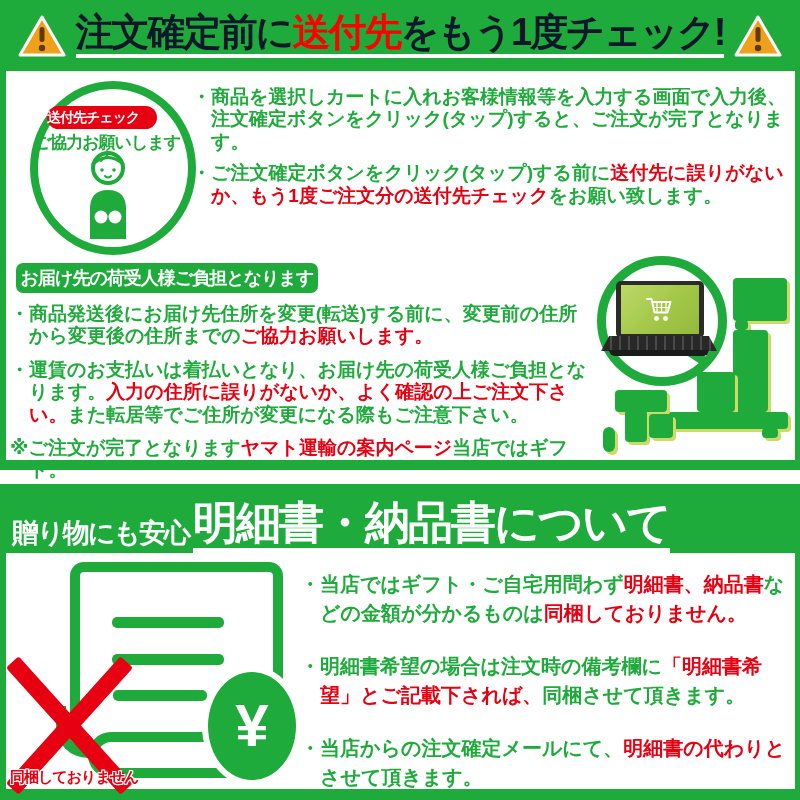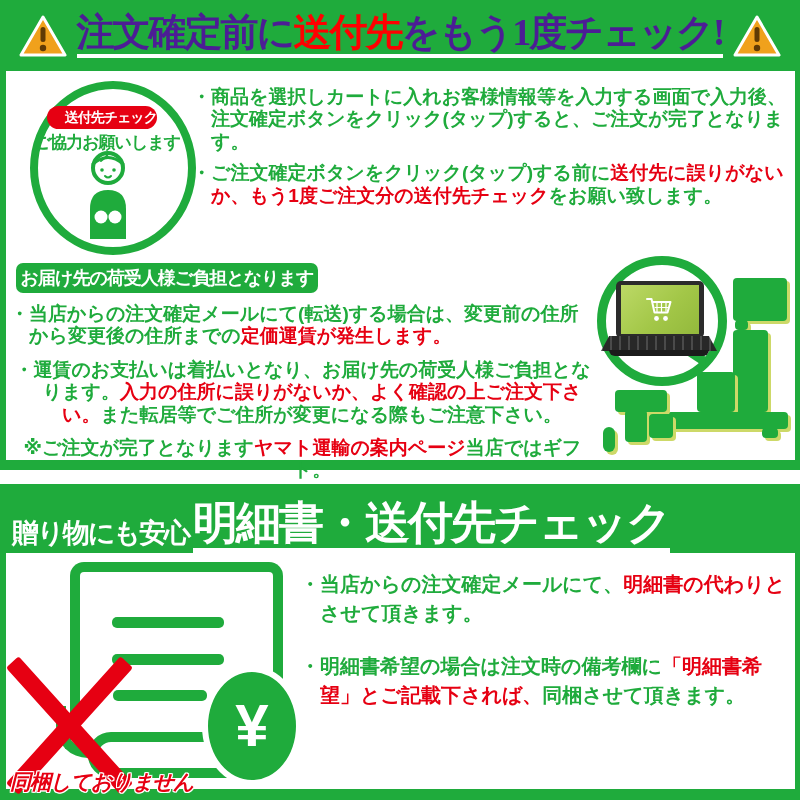--- a/index.html
+++ b/index.html
@@ -4,49 +4,49 @@
 <style>
   html,body{margin:0;padding:0;background:#fff;}
   .page{
     position:relative;width:800px;height:800px;overflow:hidden;background:#fff;
     font-family:"Liberation Sans","DejaVu Sans",sans-serif;font-weight:bold;
   }
   .abs{position:absolute;}
   
   .c-green{color:var(--green);}
   .c-red{color:var(--red);margin-top:16px;}
-  .c-white{color:#4c1d95;font-family:Liberation Serif, serif;}
+  .c-white{color:#0f172a;}
   .c-titlered{color:var(--titlered);}
 
   
   .sec1-header{left:0;top:0;width:800px;height:71px;background:var(--green);
     display:flex;align-items:center;justify-content:center;gap:10px;}
   .main-title{font-size:38px;letter-spacing:-2px;white-space:nowrap;
     border-bottom:4px solid #fff;padding-bottom:3px;line-height:1;}
 
   
   .strip{background:var(--green);}
 
   
   .badge-circle{left:30px;top:81px;width:150px;height:158px;border:8px solid var(--green);
     border-radius:50%;background:#fff;}
   .badge-pill{left:47px;top:106px;width:110px;height:23px;background:var(--red);
-    border-radius:13px;color:#fff;font-size:14px;text-align:right;line-height:23px;letter-spacing:-1px;}
+    border-radius:13px;color:#fff;font-size:14px;text-align:left;line-height:23px;letter-spacing:-1px;}
   .badge-msg{left:28px;top:131px;width:158px;text-align:center;color:var(--green);
     font-size:17px;letter-spacing:-1px;}
 
   
   .bullets{line-height:1.18;word-break:break-all;}
   .bullets p{margin:0;padding-left:19px;text-indent:-19px;}
   .b1{left:192px;top:86px;width:600px;font-size:19px;}
   .b1 p+p{margin-top:9px;}
   .sub-header{left:16px;top:263px;width:302px;height:30px;background:var(--green);
     border-radius:7px;color:#fff;font-size:18px;text-align:center;line-height:30px;letter-spacing:-1px;}
   .b2{left:10px;top:303px;width:585px;font-size:19px;}
-  .b2 p+p{margin-top:11px;text-align:center;}
+  .b2 p+p{margin-top:11px;}
 
   
   .map-wrap{left:595px;top:250px;width:200px;height:225px;}
   .mblock{position:absolute;background:var(--green);border-radius:4px;
     box-shadow:3px 3px 0 var(--shadow);}
   .bubble-ring{position:absolute;left:2px;top:6px;width:112px;height:112px;
     border:9px solid var(--green);border-radius:50%;background:#fff;}
   .bubble-tail{position:absolute;left:88px;top:98px;width:24px;height:22px;background:var(--green);
     clip-path:polygon(0 0,100% 0,85% 100%);transform:rotate(-14deg);}
   .laptop-screen{position:absolute;left:21px;top:31px;width:88px;height:57px;background:var(--dark);
@@ -78,22 +78,22 @@
   .doc-curl-left{left:56px;top:706px;width:38px;height:42px;
     border-left:10px solid var(--green);border-bottom:10px solid var(--green);
     border-radius:0 0 0 32px;}
   .doc-roll{left:88px;top:732px;width:182px;height:46px;border:10px solid var(--green);
     border-radius:28px;background:#fff;box-sizing:border-box;}
   .yen-circle{left:202px;top:666px;width:88px;height:108px;background:var(--green);
     border:6px solid #fff;border-radius:50%;display:flex;align-items:center;justify-content:center;
     color:#fff;font-size:60px;line-height:1;}
   .cross-wrap{left:12px;top:662px;width:115px;height:128px;}
   .cross-bar{position:absolute;left:-28px;top:55px;width:171px;height:17px;background:var(--red);border-radius:3px;}
-  .not-included{left:10px;top:768px;font-size:21px;color:var(--red);letter-spacing:-1px;white-space:nowrap;
-    text-shadow:1px 0 0 #fff,-1px 0 0 #fff,0 1px 0 #fff,0 -1px 0 #fff,1px 1px 0 #fff,-1px -1px 0 #fff,1px -1px 0 #fff,-1px 1px 0 #fff;font-style:italic;}
+  .not-included{left:10px;top:768px;font-size:15px;color:var(--red);letter-spacing:-1px;white-space:nowrap;
+    text-shadow:1px 0 0 #fff,-1px 0 0 #fff,0 1px 0 #fff,0 -1px 0 #fff,1px 1px 0 #fff,-1px -1px 0 #fff,1px -1px 0 #fff,-1px 1px 0 #fff;}
 </style>
 </head>
 <body>
 
 <div class="page">
 
   <div class="abs sec1-header">
     <svg width="48" height="42" viewBox="0 0 48 42">
       <path d="M24 2 L46 40 H2 Z" fill="#f0a11c" stroke="#ffffff" stroke-width="3" stroke-linejoin="round"></path>
       <rect x="21.5" y="12" width="5" height="15" rx="2.5" fill="#5f3a05"></rect>
@@ -127,21 +127,21 @@
   </svg>
 
   <div class="abs bullets b1">
     <p><span class="c-green">・商品を選択しカートに入れお客様情報等を入力する画面で入力後、注文確定ボタンをクリック(タップ)すると、ご注文が完了となります。</span></p>
     <p><span class="c-green">・ご注文確定ボタンをクリック(タップ)する前に</span><span class="c-red">送付先に誤りがないか、もう1度ご注文分の送付先チェック</span><span class="c-green">をお願い致します。</span></p>
   </div>
 
   <div class="abs sub-header">お届け先の荷受人様ご負担となります</div>
 
   <div class="abs bullets b2">
-    <p><span class="c-green">・当店からの注文確定メールにて(転送)する場合は、変更前の住所から変更後の住所までの</span><span class="c-red">定価運賃が発生します。</span></p>
+    <p><span class="c-green">・商品発送後にお届け先住所を変更(転送)する前に、変更前の住所から変更後の住所までの</span><span class="c-red">ご協力お願いします。</span></p>
     <p><span class="c-green">・運賃のお支払いは着払いとなり、お届け先の荷受人様ご負担となります。</span><span class="c-red">入力の住所に誤りがないか、よく確認の上ご注文下さい。</span><span class="c-green">また転居等でご住所が変更になる際もご注意下さい。</span></p>
     <p><span class="c-green">※ご注文が完了となります</span><span class="c-red">ヤマト運輸の案内ページ</span><span class="c-green">当店ではギフト。</span></p>
   </div>
 
   <div class="abs map-wrap">
 
     <div class="mblock" style="left:138px;top:28px;width:54px;height:43px;"></div>
     <div class="mblock" style="left:140px;top:70px;width:13px;height:10px;"></div>
     <div class="mblock" style="left:138px;top:80px;width:35px;height:82px;"></div>
     <div class="mblock" style="left:102px;top:122px;width:38px;height:40px;"></div>
@@ -163,38 +163,39 @@
           <circle cx="20.5" cy="22.5" r="2.4" fill="#ffffff"></circle>
         </svg>
       </div>
     </div>
     <div class="laptop-base"></div>
     <div class="laptop-foot"></div>
   </div>
 
   <div class="abs sec2-header">
     <div class="sec2-small">贈り物にも安心</div>
-    <div class="sec2-large">明細書・送付先チェック</div>
+    <div class="sec2-large">明細書・納品書について</div>
   </div>
 
   <div class="abs strip" style="left:0;top:553px;width:6px;height:236px;"></div>
   <div class="abs strip" style="left:795px;top:553px;width:5px;height:236px;"></div>
   <div class="abs strip" style="left:0;top:789px;width:800px;height:11px;"></div>
 
   <div class="abs doc-paper"></div>
   <div class="abs doc-line" style="left:112px;top:617px;width:112px;"></div>
   <div class="abs doc-line" style="left:112px;top:654px;width:112px;"></div>
   <div class="abs doc-line" style="left:113px;top:690px;width:94px;"></div>
   <div class="abs doc-curl-left"></div>
   <div class="abs doc-roll"></div>
   <div class="abs yen-circle">¥</div>
   <div class="abs cross-wrap">
     <div class="cross-bar" style="transform:rotate(48deg);"></div>
     <div class="cross-bar" style="transform:rotate(-48deg);"></div>
   </div>
   <div class="abs not-included">同梱しておりません</div>
 
   <div class="abs bullets b3">
+    <p><span class="c-green">・当店ではギフト・ご自宅用問わず</span><span class="c-red">明細書、納品書</span><span class="c-green">などの金額が分かるものは</span><span class="c-red">同梱しておりません。</span></p>
+    <p><span class="c-green">・明細書希望の場合は注文時の備考欄に</span><span class="c-red">「明細書希望」とご記載下されば、</span><span class="c-green">同梱させて頂きます。</span></p>
     <p><span class="c-green">・当店からの注文確定メールにて、</span><span class="c-red">明細書の代わりと</span><span class="c-green">させて頂きます。</span></p>
-    <p><span class="c-green">・明細書希望の場合は注文時の備考欄に</span><span class="c-red">「明細書希望」とご記載下されば、</span><span class="c-green">同梱させて頂きます。</span></p>
   </div>
 
 </div>
 
 </body></html>

